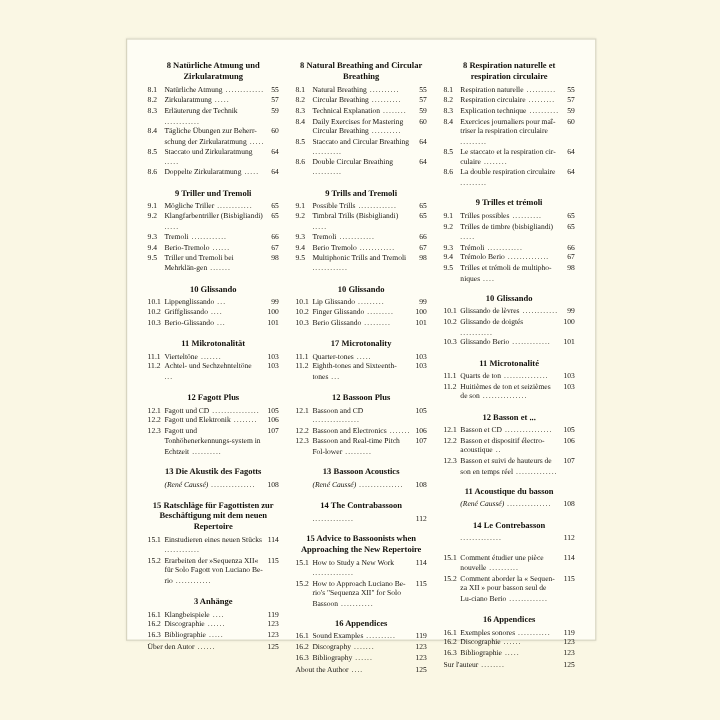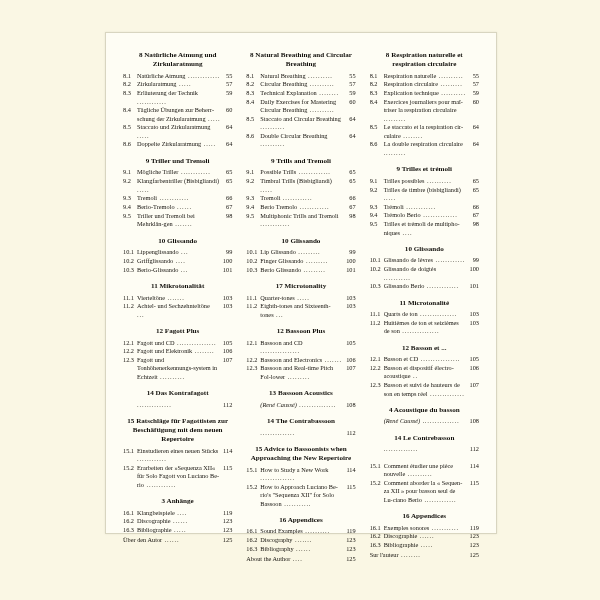--- a/index.html
+++ b/index.html
@@ -203,191 +203,191 @@
               <span class="txt"><span>Fagott und Elektronik</span><span class="dots"> ........</span></span>
               <span class="pg">106</span>
             </div>
             <div class="entry">
               <span class="num">12.3</span>
               <span class="txt"><span>Fagott und Tonhöhenerkennungs-system in Echtzeit</span><span class="dots"> ..........</span></span>
               <span class="pg">107</span>
             </div>
           </div>
           <div class="chapter">
-            <div class="chapter-title">14 Das Kontrafagott</div>
+            <div class="chapter-title">13 Die Akustik des Fagotts</div>
+            <div class="entry">
+              <span class="num"></span>
+              <span class="txt it"><span>(René Caussé)</span><span class="dots"> ...............</span></span>
+              <span class="pg">108</span>
+            </div>
+          </div>
+          <div class="chapter">
+            <div class="chapter-title">15 Ratschläge für Fagottisten zur Beschäftigung mit dem neuen Repertoire</div>
+            <div class="entry">
+              <span class="num">15.1</span>
+              <span class="txt"><span>Einstudieren eines neuen Stücks</span><span class="dots"> ............</span></span>
+              <span class="pg">114</span>
+            </div>
+            <div class="entry">
+              <span class="num">15.2</span>
+              <span class="txt"><span>Erarbeiten der »Sequenza XII« für Solo Fagott von Luciano Be-rio</span><span class="dots"> ............</span></span>
+              <span class="pg">115</span>
+            </div>
+          </div>
+          <div class="chapter">
+            <div class="chapter-title">3 Anhänge</div>
+            <div class="entry">
+              <span class="num">16.1</span>
+              <span class="txt"><span>Klangbeispiele</span><span class="dots"> ....</span></span>
+              <span class="pg">119</span>
+            </div>
+            <div class="entry">
+              <span class="num">16.2</span>
+              <span class="txt"><span>Discographie</span><span class="dots"> ......</span></span>
+              <span class="pg">123</span>
+            </div>
+            <div class="entry">
+              <span class="num">16.3</span>
+              <span class="txt"><span>Bibliographie</span><span class="dots"> .....</span></span>
+              <span class="pg">123</span>
+            </div>
+            <div class="plain">
+              <span class="txt"><span>Über den Autor</span><span class="dots"> ......</span></span>
+              <span class="pg">125</span>
+            </div>
+          </div>
+        </div>
+        <div class="col">
+          <div class="chapter">
+            <div class="chapter-title">8 Natural Breathing and Circular Breathing</div>
+            <div class="entry">
+              <span class="num">8.1</span>
+              <span class="txt"><span>Natural Breathing</span><span class="dots"> ..........</span></span>
+              <span class="pg">55</span>
+            </div>
+            <div class="entry">
+              <span class="num">8.2</span>
+              <span class="txt"><span>Circular Breathing</span><span class="dots"> ..........</span></span>
+              <span class="pg">57</span>
+            </div>
+            <div class="entry">
+              <span class="num">8.3</span>
+              <span class="txt"><span>Technical Explanation</span><span class="dots"> ........</span></span>
+              <span class="pg">59</span>
+            </div>
+            <div class="entry">
+              <span class="num">8.4</span>
+              <span class="txt"><span>Daily Exercises for Mastering Circular Breathing</span><span class="dots"> ..........</span></span>
+              <span class="pg">60</span>
+            </div>
+            <div class="entry">
+              <span class="num">8.5</span>
+              <span class="txt"><span>Staccato and Circular Breathing</span><span class="dots"> ..........</span></span>
+              <span class="pg">64</span>
+            </div>
+            <div class="entry">
+              <span class="num">8.6</span>
+              <span class="txt"><span>Double Circular Breathing</span><span class="dots"> ..........</span></span>
+              <span class="pg">64</span>
+            </div>
+          </div>
+          <div class="chapter">
+            <div class="chapter-title">9 Trills and Tremoli</div>
+            <div class="entry">
+              <span class="num">9.1</span>
+              <span class="txt"><span>Possible Trills</span><span class="dots"> .............</span></span>
+              <span class="pg">65</span>
+            </div>
+            <div class="entry">
+              <span class="num">9.2</span>
+              <span class="txt"><span>Timbral Trills (Bisbigliandi)</span><span class="dots"> .....</span></span>
+              <span class="pg">65</span>
+            </div>
+            <div class="entry">
+              <span class="num">9.3</span>
+              <span class="txt"><span>Tremoli</span><span class="dots"> ............</span></span>
+              <span class="pg">66</span>
+            </div>
+            <div class="entry">
+              <span class="num">9.4</span>
+              <span class="txt"><span>Berio Tremolo</span><span class="dots"> ............</span></span>
+              <span class="pg">67</span>
+            </div>
+            <div class="entry">
+              <span class="num">9.5</span>
+              <span class="txt"><span>Multiphonic Trills and Tremoli</span><span class="dots"> ............</span></span>
+              <span class="pg">98</span>
+            </div>
+          </div>
+          <div class="chapter">
+            <div class="chapter-title">10 Glissando</div>
+            <div class="entry">
+              <span class="num">10.1</span>
+              <span class="txt"><span>Lip Glissando</span><span class="dots"> .........</span></span>
+              <span class="pg">99</span>
+            </div>
+            <div class="entry">
+              <span class="num">10.2</span>
+              <span class="txt"><span>Finger Glissando</span><span class="dots"> .........</span></span>
+              <span class="pg">100</span>
+            </div>
+            <div class="entry">
+              <span class="num">10.3</span>
+              <span class="txt"><span>Berio Glissando</span><span class="dots"> .........</span></span>
+              <span class="pg">101</span>
+            </div>
+          </div>
+          <div class="chapter">
+            <div class="chapter-title">17 Microtonality</div>
+            <div class="entry">
+              <span class="num">11.1</span>
+              <span class="txt"><span>Quarter-tones</span><span class="dots"> .....</span></span>
+              <span class="pg">103</span>
+            </div>
+            <div class="entry">
+              <span class="num">11.2</span>
+              <span class="txt"><span>Eighth-tones and Sixteenth-tones</span><span class="dots"> ...</span></span>
+              <span class="pg">103</span>
+            </div>
+          </div>
+          <div class="chapter">
+            <div class="chapter-title">12 Bassoon Plus</div>
+            <div class="entry">
+              <span class="num">12.1</span>
+              <span class="txt"><span>Bassoon and CD</span><span class="dots"> ................</span></span>
+              <span class="pg">105</span>
+            </div>
+            <div class="entry">
+              <span class="num">12.2</span>
+              <span class="txt"><span>Bassoon and Electronics</span><span class="dots"> .......</span></span>
+              <span class="pg">106</span>
+            </div>
+            <div class="entry">
+              <span class="num">12.3</span>
+              <span class="txt"><span>Bassoon and Real-time Pitch Fol-lower</span><span class="dots"> .........</span></span>
+              <span class="pg">107</span>
+            </div>
+          </div>
+          <div class="chapter">
+            <div class="chapter-title">13 Bassoon Acoustics</div>
+            <div class="entry">
+              <span class="num"></span>
+              <span class="txt it"><span>(René Caussé)</span><span class="dots"> ...............</span></span>
+              <span class="pg">108</span>
+            </div>
+          </div>
+          <div class="chapter">
+            <div class="chapter-title">14 The Contrabassoon</div>
             <div class="entry">
               <span class="num"></span>
               <span class="txt"><span></span><span class="dots"> ..............</span></span>
               <span class="pg">112</span>
             </div>
           </div>
           <div class="chapter">
-            <div class="chapter-title">15 Ratschläge für Fagottisten zur Beschäftigung mit dem neuen Repertoire</div>
-            <div class="entry">
-              <span class="num">15.1</span>
-              <span class="txt"><span>Einstudieren eines neuen Stücks</span><span class="dots"> ............</span></span>
-              <span class="pg">114</span>
-            </div>
-            <div class="entry">
-              <span class="num">15.2</span>
-              <span class="txt"><span>Erarbeiten der »Sequenza XII« für Solo Fagott von Luciano Be-rio</span><span class="dots"> ............</span></span>
-              <span class="pg">115</span>
-            </div>
-          </div>
-          <div class="chapter">
-            <div class="chapter-title">3 Anhänge</div>
-            <div class="entry">
-              <span class="num">16.1</span>
-              <span class="txt"><span>Klangbeispiele</span><span class="dots"> ....</span></span>
-              <span class="pg">119</span>
-            </div>
-            <div class="entry">
-              <span class="num">16.2</span>
-              <span class="txt"><span>Discographie</span><span class="dots"> ......</span></span>
-              <span class="pg">123</span>
-            </div>
-            <div class="entry">
-              <span class="num">16.3</span>
-              <span class="txt"><span>Bibliographie</span><span class="dots"> .....</span></span>
-              <span class="pg">123</span>
-            </div>
-            <div class="plain">
-              <span class="txt"><span>Über den Autor</span><span class="dots"> ......</span></span>
-              <span class="pg">125</span>
-            </div>
-          </div>
-        </div>
-        <div class="col">
-          <div class="chapter">
-            <div class="chapter-title">8 Natural Breathing and Circular Breathing</div>
-            <div class="entry">
-              <span class="num">8.1</span>
-              <span class="txt"><span>Natural Breathing</span><span class="dots"> ..........</span></span>
-              <span class="pg">55</span>
-            </div>
-            <div class="entry">
-              <span class="num">8.2</span>
-              <span class="txt"><span>Circular Breathing</span><span class="dots"> ..........</span></span>
-              <span class="pg">57</span>
-            </div>
-            <div class="entry">
-              <span class="num">8.3</span>
-              <span class="txt"><span>Technical Explanation</span><span class="dots"> ........</span></span>
-              <span class="pg">59</span>
-            </div>
-            <div class="entry">
-              <span class="num">8.4</span>
-              <span class="txt"><span>Daily Exercises for Mastering Circular Breathing</span><span class="dots"> ..........</span></span>
-              <span class="pg">60</span>
-            </div>
-            <div class="entry">
-              <span class="num">8.5</span>
-              <span class="txt"><span>Staccato and Circular Breathing</span><span class="dots"> ..........</span></span>
-              <span class="pg">64</span>
-            </div>
-            <div class="entry">
-              <span class="num">8.6</span>
-              <span class="txt"><span>Double Circular Breathing</span><span class="dots"> ..........</span></span>
-              <span class="pg">64</span>
-            </div>
-          </div>
-          <div class="chapter">
-            <div class="chapter-title">9 Trills and Tremoli</div>
-            <div class="entry">
-              <span class="num">9.1</span>
-              <span class="txt"><span>Possible Trills</span><span class="dots"> .............</span></span>
-              <span class="pg">65</span>
-            </div>
-            <div class="entry">
-              <span class="num">9.2</span>
-              <span class="txt"><span>Timbral Trills (Bisbigliandi)</span><span class="dots"> .....</span></span>
-              <span class="pg">65</span>
-            </div>
-            <div class="entry">
-              <span class="num">9.3</span>
-              <span class="txt"><span>Tremoli</span><span class="dots"> ............</span></span>
-              <span class="pg">66</span>
-            </div>
-            <div class="entry">
-              <span class="num">9.4</span>
-              <span class="txt"><span>Berio Tremolo</span><span class="dots"> ............</span></span>
-              <span class="pg">67</span>
-            </div>
-            <div class="entry">
-              <span class="num">9.5</span>
-              <span class="txt"><span>Multiphonic Trills and Tremoli</span><span class="dots"> ............</span></span>
-              <span class="pg">98</span>
-            </div>
-          </div>
-          <div class="chapter">
-            <div class="chapter-title">10 Glissando</div>
-            <div class="entry">
-              <span class="num">10.1</span>
-              <span class="txt"><span>Lip Glissando</span><span class="dots"> .........</span></span>
-              <span class="pg">99</span>
-            </div>
-            <div class="entry">
-              <span class="num">10.2</span>
-              <span class="txt"><span>Finger Glissando</span><span class="dots"> .........</span></span>
-              <span class="pg">100</span>
-            </div>
-            <div class="entry">
-              <span class="num">10.3</span>
-              <span class="txt"><span>Berio Glissando</span><span class="dots"> .........</span></span>
-              <span class="pg">101</span>
-            </div>
-          </div>
-          <div class="chapter">
-            <div class="chapter-title">17 Microtonality</div>
-            <div class="entry">
-              <span class="num">11.1</span>
-              <span class="txt"><span>Quarter-tones</span><span class="dots"> .....</span></span>
-              <span class="pg">103</span>
-            </div>
-            <div class="entry">
-              <span class="num">11.2</span>
-              <span class="txt"><span>Eighth-tones and Sixteenth-tones</span><span class="dots"> ...</span></span>
-              <span class="pg">103</span>
-            </div>
-          </div>
-          <div class="chapter">
-            <div class="chapter-title">12 Bassoon Plus</div>
-            <div class="entry">
-              <span class="num">12.1</span>
-              <span class="txt"><span>Bassoon and CD</span><span class="dots"> ................</span></span>
-              <span class="pg">105</span>
-            </div>
-            <div class="entry">
-              <span class="num">12.2</span>
-              <span class="txt"><span>Bassoon and Electronics</span><span class="dots"> .......</span></span>
-              <span class="pg">106</span>
-            </div>
-            <div class="entry">
-              <span class="num">12.3</span>
-              <span class="txt"><span>Bassoon and Real-time Pitch Fol-lower</span><span class="dots"> .........</span></span>
-              <span class="pg">107</span>
-            </div>
-          </div>
-          <div class="chapter">
-            <div class="chapter-title">13 Bassoon Acoustics</div>
-            <div class="entry">
-              <span class="num"></span>
-              <span class="txt it"><span>(René Caussé)</span><span class="dots"> ...............</span></span>
-              <span class="pg">108</span>
-            </div>
-          </div>
-          <div class="chapter">
-            <div class="chapter-title">14 The Contrabassoon</div>
-            <div class="entry">
-              <span class="num"></span>
-              <span class="txt"><span></span><span class="dots"> ..............</span></span>
-              <span class="pg">112</span>
-            </div>
-          </div>
-          <div class="chapter">
             <div class="chapter-title">15 Advice to Bassoonists when Approaching the New Repertoire</div>
             <div class="entry">
               <span class="num">15.1</span>
               <span class="txt"><span>How to Study a New Work</span><span class="dots"> ..............</span></span>
               <span class="pg">114</span>
             </div>
             <div class="entry">
               <span class="num">15.2</span>
               <span class="txt"><span>How to Approach Luciano Be-rio's "Sequenza XII" for Solo Bassoon</span><span class="dots"> ...........</span></span>
               <span class="pg">115</span>
@@ -521,21 +521,21 @@
               <span class="txt"><span>Basson et dispositif électro-acoustique</span><span class="dots"> ..</span></span>
               <span class="pg">106</span>
             </div>
             <div class="entry">
               <span class="num">12.3</span>
               <span class="txt"><span>Basson et suivi de hauteurs de son en temps réel</span><span class="dots"> ..............</span></span>
               <span class="pg">107</span>
             </div>
           </div>
           <div class="chapter">
-            <div class="chapter-title">4 Acoustique du basson</div>
+            <div class="chapter-title">11 Acoustique du basson</div>
             <div class="entry">
               <span class="num"></span>
               <span class="txt it"><span>(René Caussé)</span><span class="dots"> ...............</span></span>
               <span class="pg">108</span>
             </div>
           </div>
           <div class="chapter">
             <div class="chapter-title">14 Le Contrebasson</div>
             <div class="entry">
               <span class="num"></span>

